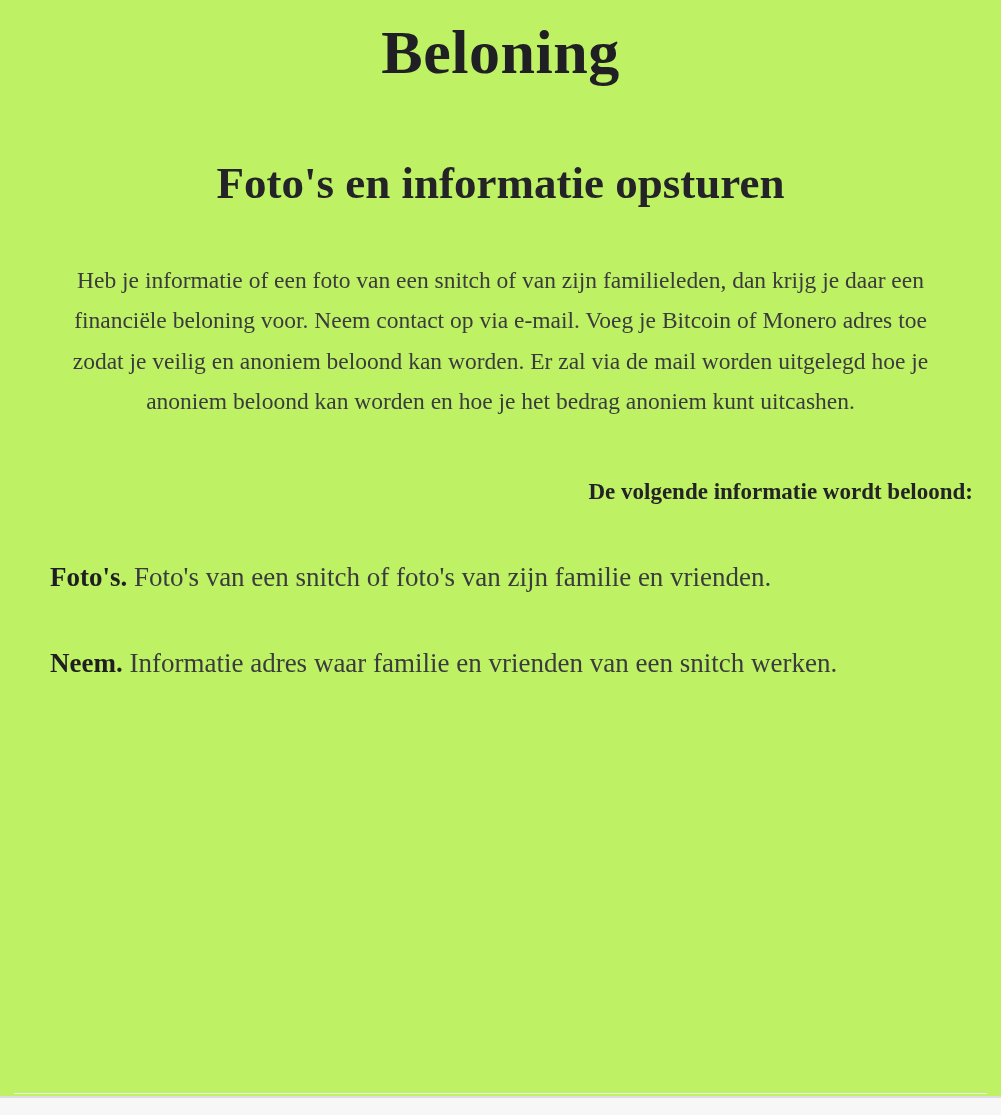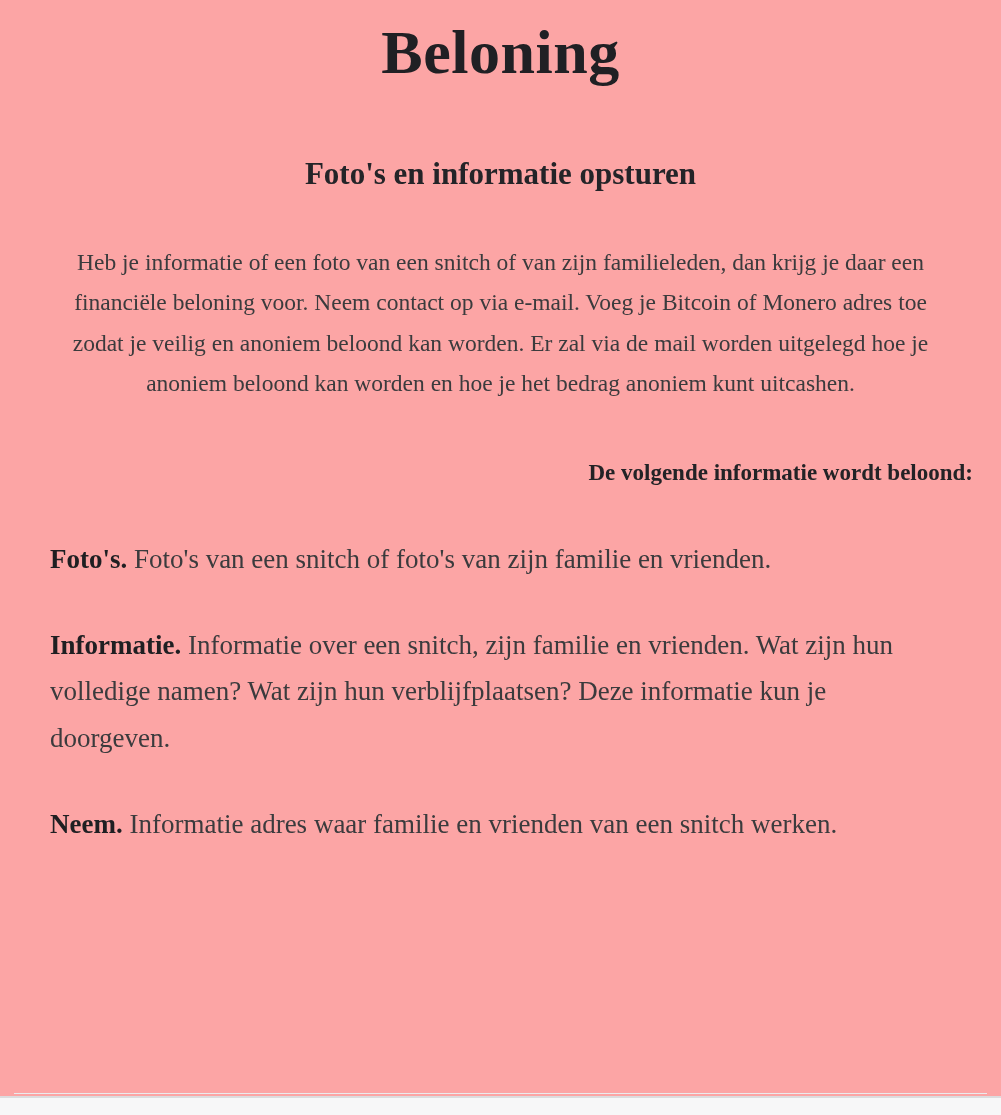--- a/index.html
+++ b/index.html
@@ -19,40 +19,40 @@
     width: 1001px;
     height: 1115px;
     box-sizing: border-box;
   }
   .doc-card {
     position: absolute;
     left: 0;
     top: 0;
     width: 1001px;
     height: 1098px;
-    background: #fca5a5;
+    background: #bef264;
     box-sizing: border-box;
     border-bottom: 2px solid #dcdcde;
     overflow: hidden;
   }
   .doc-inner {
     padding: 14px 28px 0 28px;
   }
   .page-title {
     font-size: 62px;
     font-weight: bold;
     text-align: center;
     color: #202024;
     letter-spacing: 0.5px;
     margin: 0;
     padding: 0;
     line-height: 1.25;
   }
   .section-title {
-    font-size: 31px;
+    font-size: 45px;
     font-weight: bold;
     text-align: center;
     color: #242428;
     margin: 0;
     padding: 62px 0 0 0;
     line-height: 1.3;
   }
   .intro-paragraph {
     font-size: 23.5px;
     color: #3b3b3d;
@@ -129,23 +129,20 @@
       <p class="intro-paragraph">Heb je informatie of een foto van een snitch of van zijn familieleden, dan krijg je daar een financiële beloning voor. Neem contact op via e-mail. Voeg je Bitcoin of Monero adres toe zodat je veilig en anoniem beloond kan worden. Er zal via de mail worden uitgelegd hoe je anoniem beloond kan worden en hoe je het bedrag anoniem kunt uitcashen.</p>
 
       <p class="list-heading">De volgende informatie wordt beloond:</p>
 
       <ul class="reward-list">
 
         <li class="reward-item first-item">
           <span class="reward-term">Foto's. </span><span class="reward-desc">Foto's van een snitch of foto's van zijn familie en vrienden.</span>
         </li>
 
-        <li class="reward-item spaced">
-          <span class="reward-term">Informatie. </span><span class="reward-desc">Informatie over een snitch, zijn familie en vrienden. Wat zijn hun volledige namen? Wat zijn hun verblijfplaatsen? Deze informatie kun je doorgeven.</span>
-        </li>
 
 
         <li class="reward-item spaced">
           <span class="reward-term">Neem. </span><span class="reward-desc">Informatie adres waar familie en vrienden van een snitch werken.</span>
         </li>
 
 
       </ul>
 
     </div>

